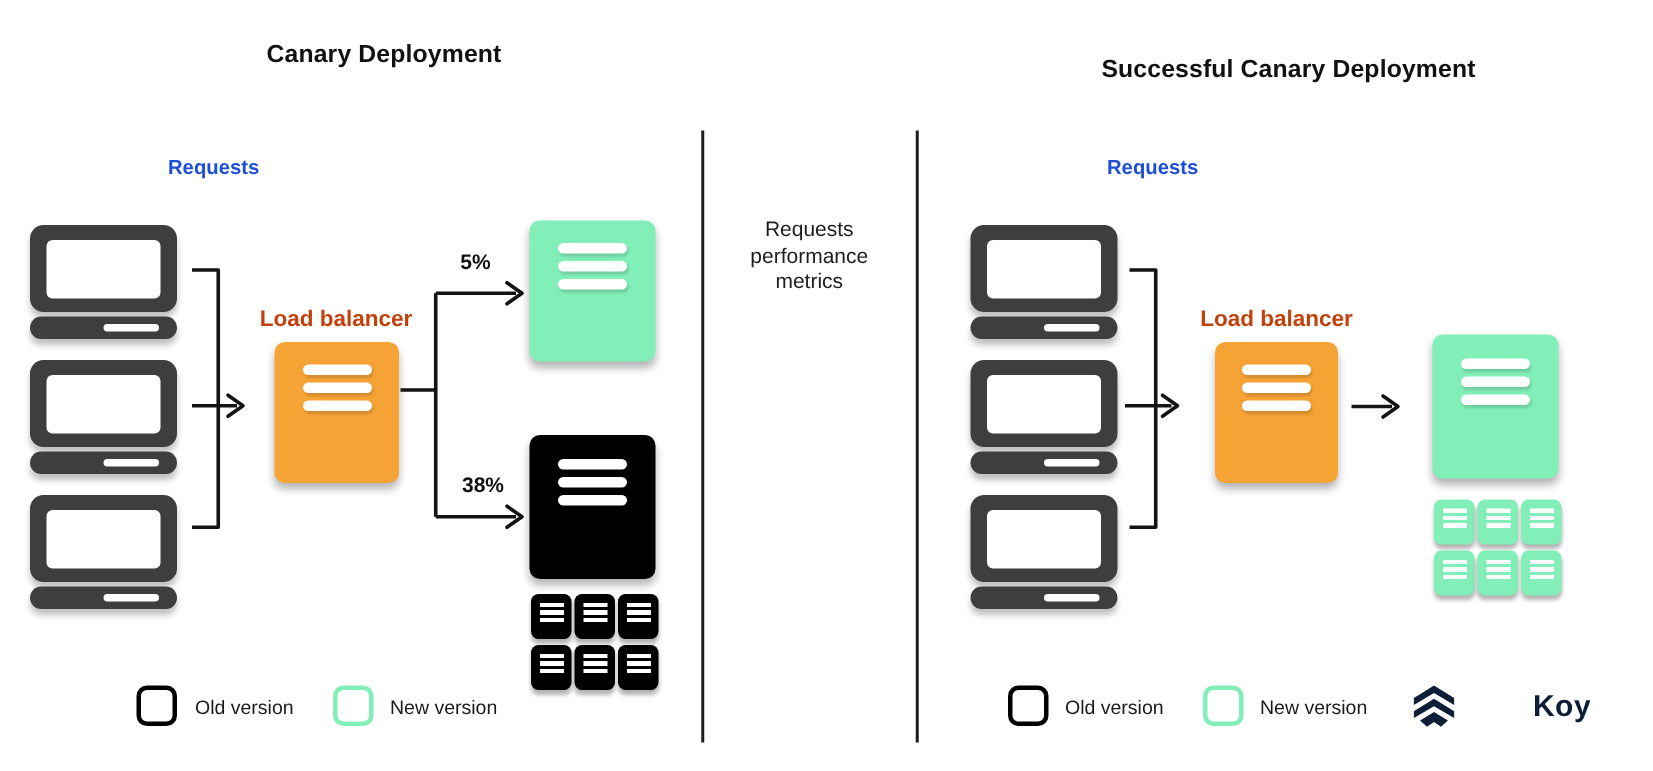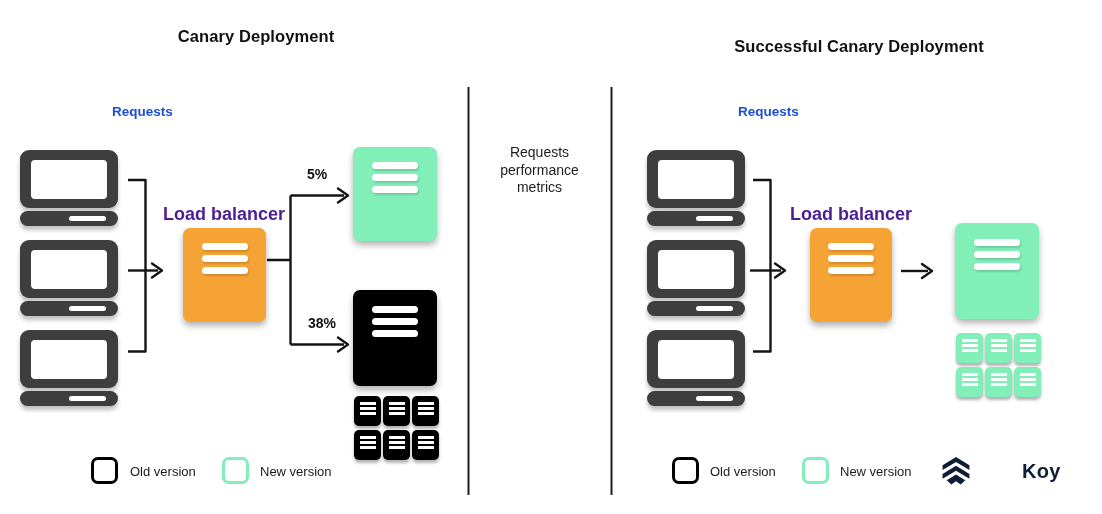--- a/index.html
+++ b/index.html
@@ -10,21 +10,21 @@
     --old-version-black:#000000;--logo-navy:#0F1E37;--line-black:#141414;
   }
   .abs{position:absolute;}
   svg.connectors{position:absolute;left:0;top:0;pointer-events:none;}
   svg.connectors path{fill:none;stroke:var(--line-black);stroke-width:2.4;stroke-linejoin:round;}
   svg.connectors path.head{stroke-linecap:round;}
   svg.connectors path.divider{stroke-width:2;stroke:#1e1e1e;}
 
   .title{font-size:16.5px;font-weight:bold;text-align:center;color:#111;letter-spacing:.1px;}
   .small-bold{font-size:13.5px;font-weight:bold;color:#1d4ed8;}
-  .lb-label{font-size:18px;font-weight:bold;text-align:center;color:#4c1d95;}
+  .lb-label{font-size:15px;font-weight:bold;text-align:center;color:#c2410c;}
   .pct{font-size:14px;font-weight:bold;text-align:center;color:#111;}
   .note{width:137px;text-align:center;font-size:14px;line-height:17.5px;color:#1d1d1d;white-space:pre-line;}
 
   
   .laptop{width:98px;height:76px;}
   .laptop .screen{position:absolute;left:0;top:0;width:98px;height:58px;background:var(--laptop-gray);
     border-radius:9px;box-shadow:0 4px 4px rgba(0,0,0,.25);}
   .laptop .screen::after{content:"";position:absolute;left:11px;right:11px;top:10px;bottom:9px;
     background:#fff;border-radius:4px;}
   .laptop .base{position:absolute;left:0;bottom:0;width:98px;height:15px;background:var(--laptop-gray);

